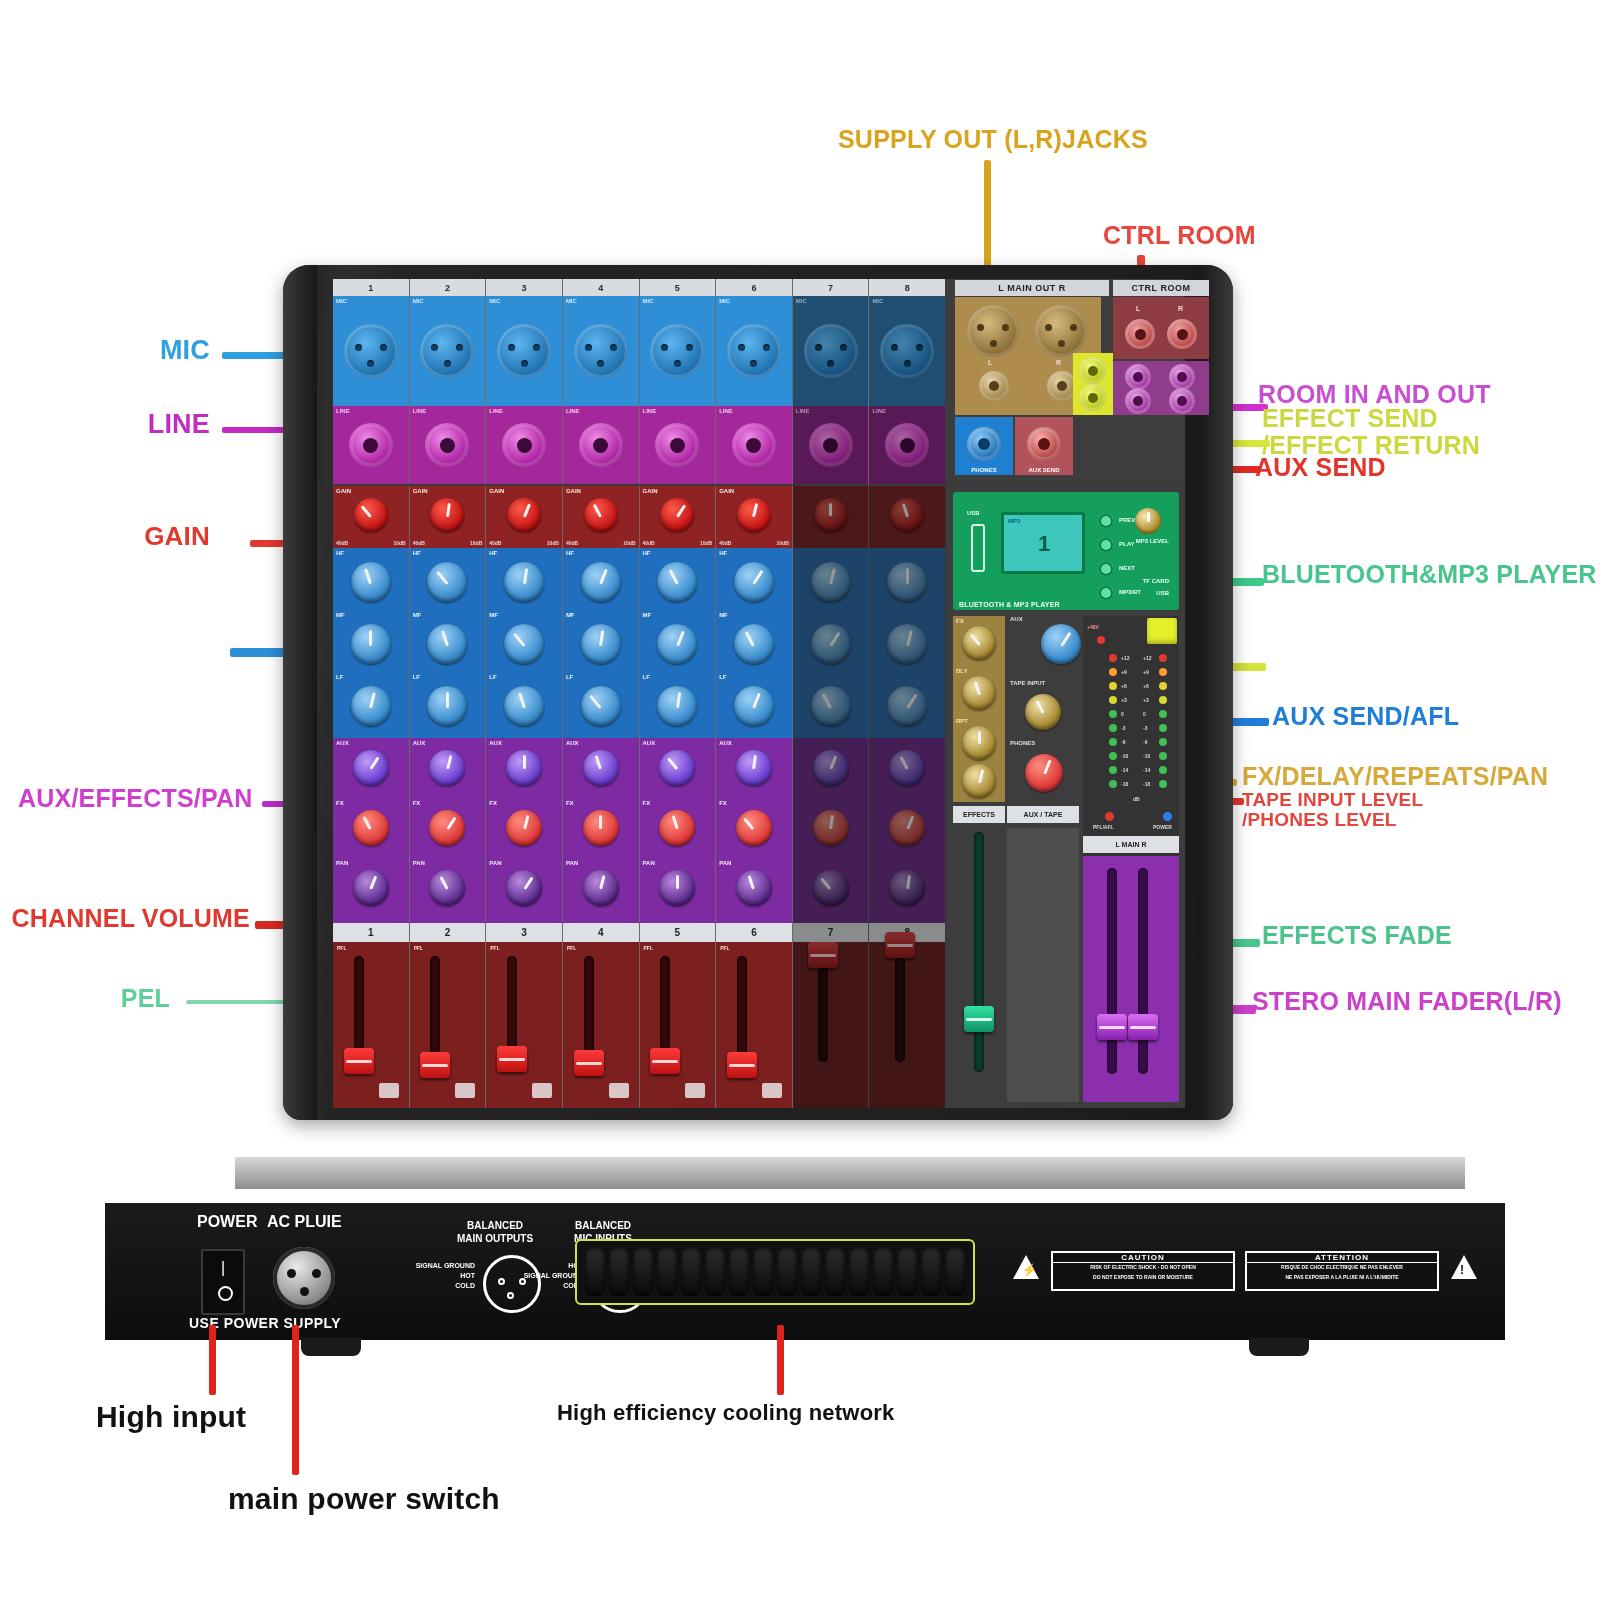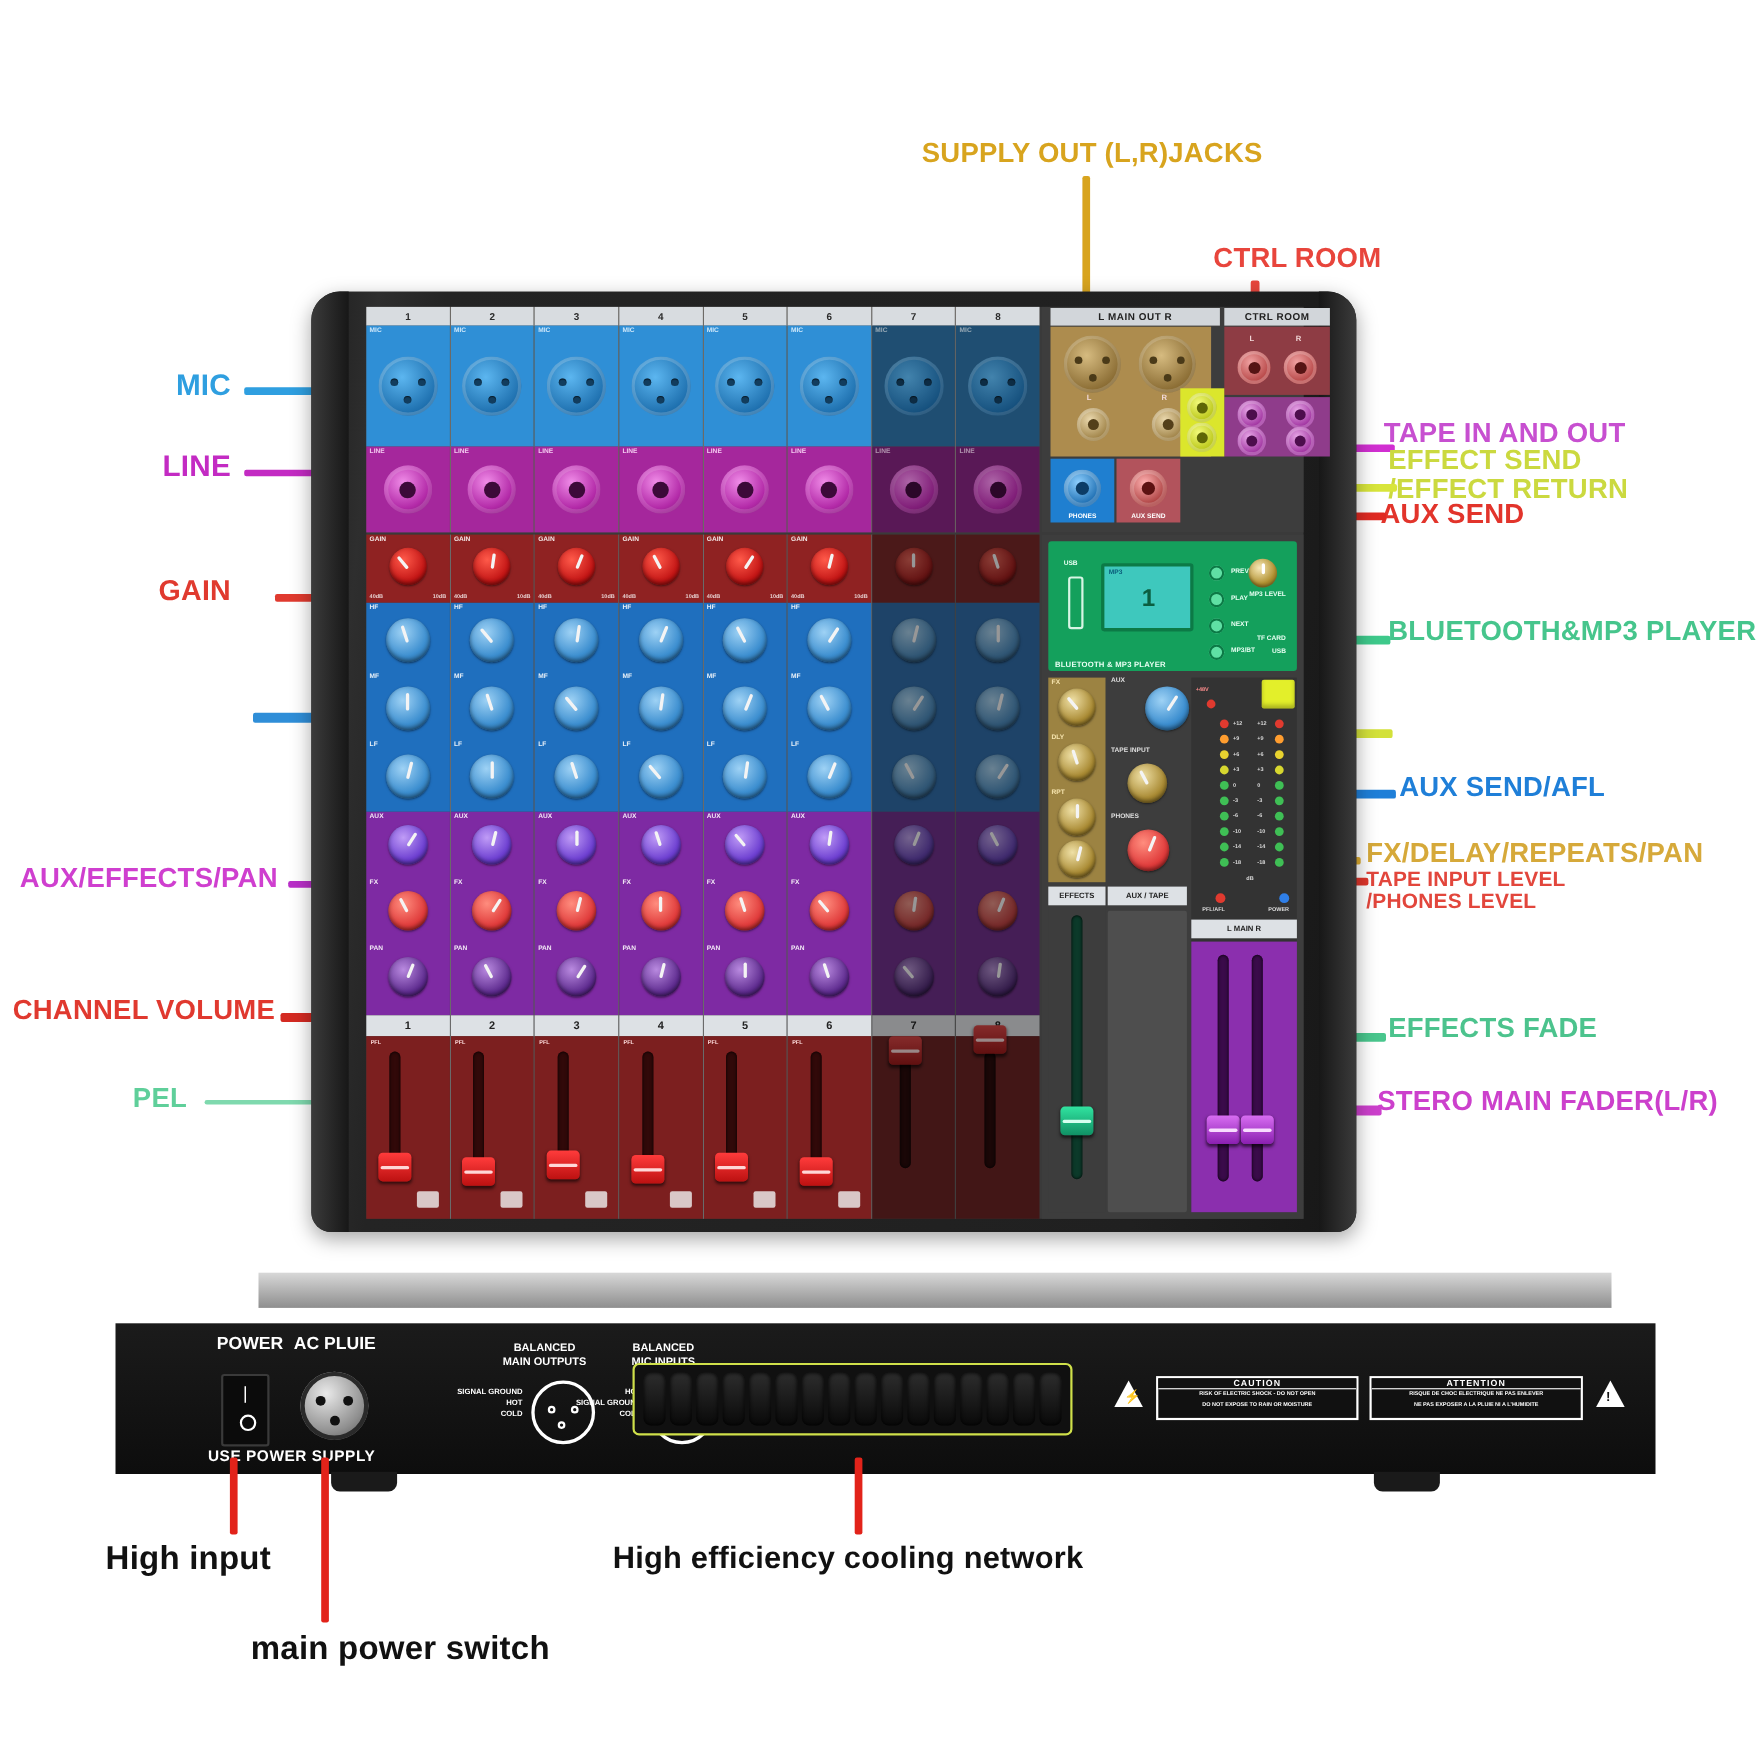--- a/index.html
+++ b/index.html
@@ -276,21 +276,21 @@
   <div class="lbl r" style="left:18px;top:785px;width:232px;font-size:25px;color:#cf3fcf;">AUX/EFFECTS/PAN</div>
   <div class="line" style="left:262px;top:801px;width:100px;height:6px;background:#b92fc8;"></div>
 
   <div class="lbl r" style="left:10px;top:905px;width:240px;font-size:25px;color:#e0392f;">CHANNEL VOLUME</div>
   <div class="line" style="left:255px;top:921px;width:108px;height:8px;background:#d42a22;"></div>
 
   <div class="lbl r" style="left:60px;top:985px;width:110px;font-size:25px;color:#5fcf9a;">PEL</div>
   <div class="line" style="left:186px;top:1000px;width:180px;height:4px;background:#7fd9ae;"></div>
   <div class="line" style="left:340px;top:986px;width:400px;height:34px;background:rgba(160,170,110,.45);"></div>
 
-  <div class="lbl l" style="left:1258px;top:381px;width:330px;font-size:25px;color:#c74fd0;">TAPE IN AND OUT</div>
+  <div class="lbl l" style="left:1258px;top:381px;width:330px;font-size:25px;color:#c74fd0;">ROOM IN AND OUT</div>
   <div class="line" style="left:1140px;top:404px;width:128px;height:7px;background:#d12fd1;"></div>
 
   <div class="lbl l" style="left:1262px;top:405px;width:340px;font-size:25px;color:#cbd93f;">EFFECT SEND
 /EFFECT RETURN</div>
   <div class="line" style="left:1080px;top:440px;width:190px;height:7px;background:#d8e53b;"></div>
 
   <div class="lbl l" style="left:1255px;top:454px;width:300px;font-size:25px;color:#e2342b;">AUX SEND</div>
   <div class="line" style="left:1030px;top:466px;width:230px;height:7px;background:#e02a22;"></div>
 
   <div class="lbl l" style="left:1262px;top:561px;width:340px;font-size:25px;color:#46c58c;">BLUETOOTH&amp;MP3 PLAYER</div>
@@ -934,19 +934,19 @@
     </div>
   </div>
 
   <div class="line" style="left:209px;top:1325px;width:7px;height:70px;background:#e2231a;"></div>
   <div class="lbl" style="left:96px;top:1401px;font-size:30px;color:#111;">High input</div>
 
   <div class="line" style="left:292px;top:1325px;width:7px;height:150px;background:#e2231a;"></div>
   <div class="lbl" style="left:228px;top:1483px;font-size:30px;color:#111;">main power switch</div>
 
   <div class="line" style="left:777px;top:1325px;width:7px;height:70px;background:#e2231a;"></div>
-  <div class="lbl" style="left:557px;top:1401px;font-size:28px;color:#111;text-align:center;">High efficiency cooling network</div>
+  <div class="lbl" style="left:557px;top:1401px;font-size:22px;color:#111;text-align:center;">High efficiency cooling network</div>
 
 </div>
 
 <style>
 .knob::after{ transform: rotate(var(--a, 0deg)); }
 </style>
 
 </body></html>

